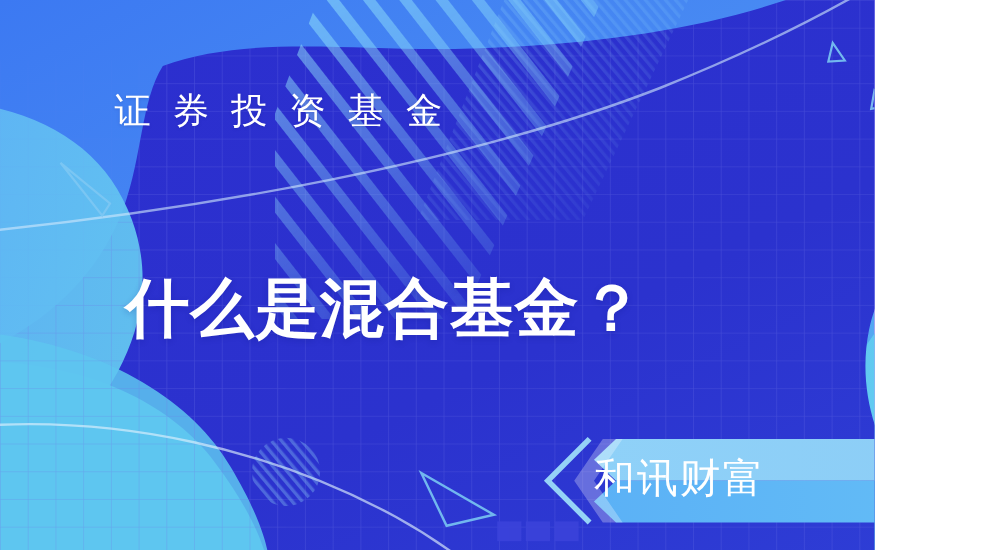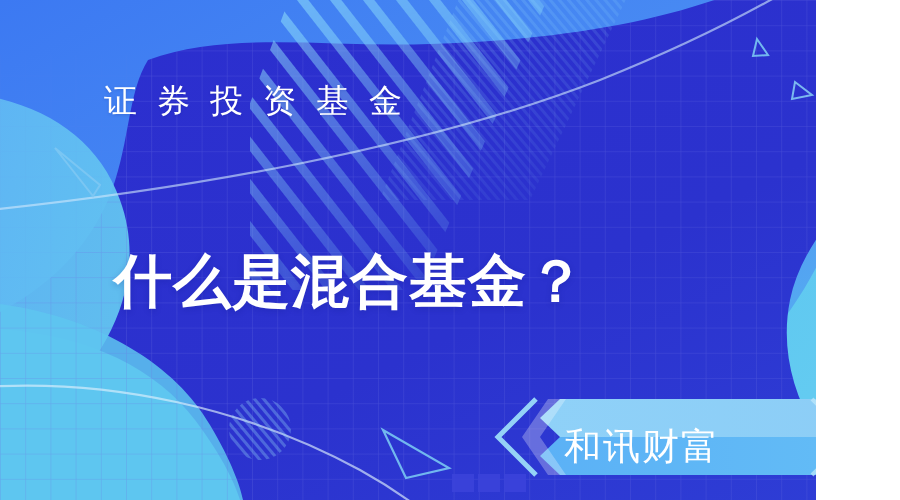--- a/index.html
+++ b/index.html
@@ -9,21 +9,20 @@
     background: #ffffff;
   }
   #poster {
     position: relative;
     width: 795px;
     height: 500px;
     overflow: hidden;
     font-family: "Liberation Sans", "DejaVu Sans", sans-serif;
     background: #d946ef;
     user-select: none;
-    padding-left: 21px;
   }
   .layer {
     position: absolute;
     inset: 0;
     width: 900px;
     height: 500px;
   }
   .layer svg { display: block; }
 
   
@@ -46,31 +45,30 @@
     font-size: 58px;
     line-height: 92px;
     letter-spacing: 1px;
     color: #ffffff;
     font-weight: bold;
     white-space: nowrap;
     text-shadow: 0 2px 6px rgba(10,20,120,.20);
   }
   .brand-text {
     position: absolute;
-    left: 564px;
+    left: 540px;
     top: 406px;
     width: 240px;
     text-align: left;
     font-size: 37px;
     line-height: 58px;
     letter-spacing: 2px;
     color: #ffffff;
     font-weight: 400;
     white-space: nowrap;
-    margin-top: 12px;
   }
 </style>
 </head>
 <body>
 
 <div id="poster">
 
   <div class="layer">
     <svg width="900" height="500" viewBox="0 0 900 500" xmlns="http://www.w3.org/2000/svg">
       <defs>

